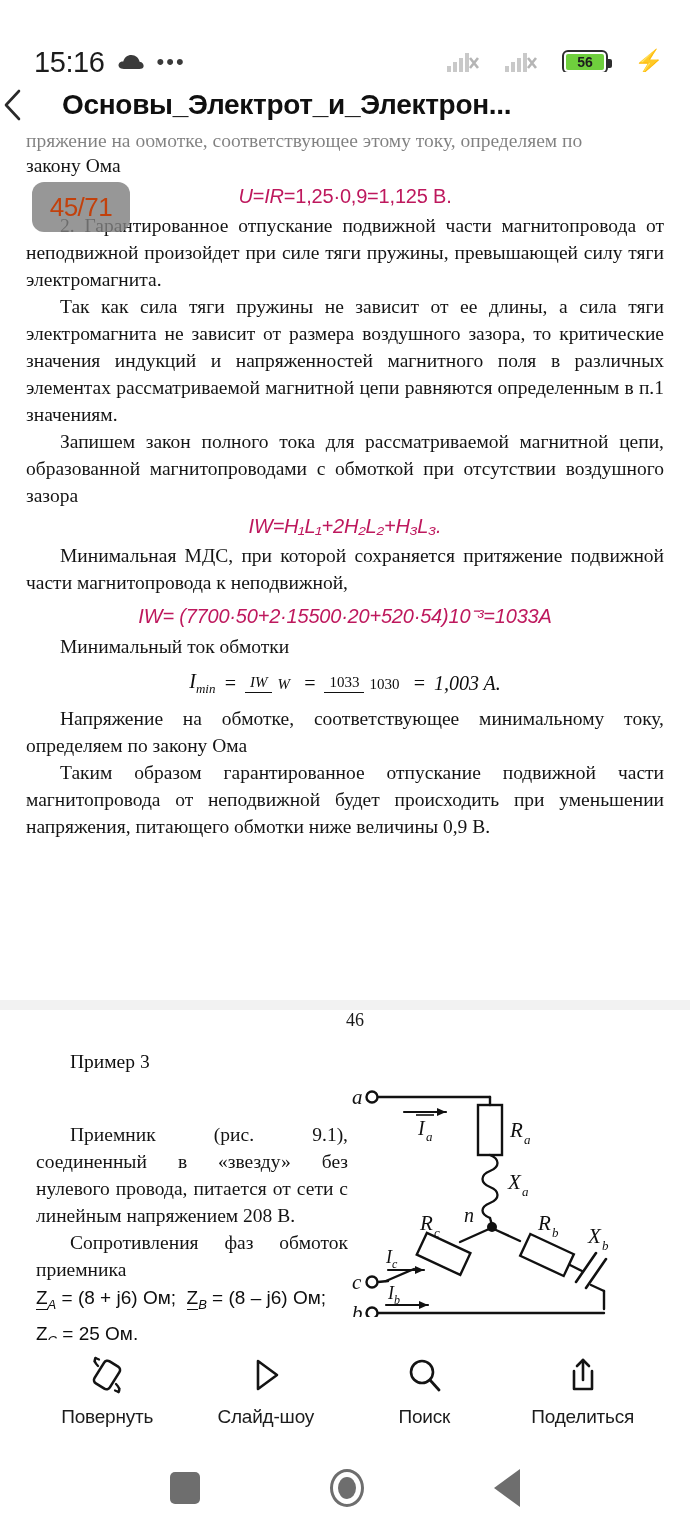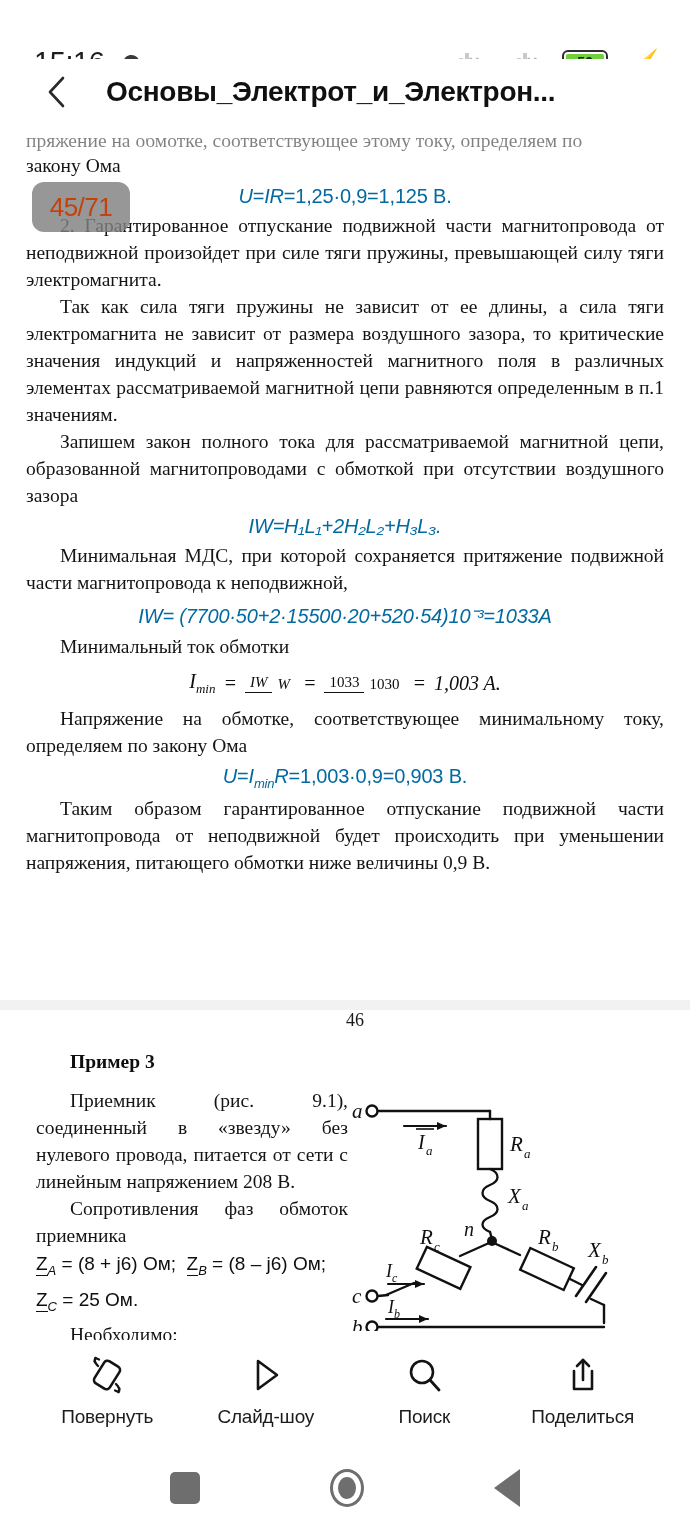--- a/index.html
+++ b/index.html
@@ -34,22 +34,22 @@
   }
   .batt-fill {
     height:100%; background:#6fcf3d; border-radius:2px;
     display:flex; align-items:center; justify-content:center;
     font-size:14px; color:#1d1d1d; font-weight:bold; width:100%;
   }
   .bolt { font-size:24px; color:#141414; line-height:22px; margin-left:2px; }
 
   
   .titlebar {
-    position:absolute; top:59px; left:0; width:690px; height:66px;
-    display:flex; align-items:center; padding-left:44px; background:#fff;
+    position:absolute; top:72px; left:0; width:690px; height:66px;
+    display:flex; align-items:center; background:#fff;
   }
   .back-chevron { width:26px; height:34px; flex:0 0 auto; }
   .doc-title {
     margin-left:36px; font-size:28px; font-weight:bold; color:#101010;
     white-space:nowrap; overflow:hidden; letter-spacing:-0.3px;
   }
 
   
   .docarea {
     position:absolute; top:138px; left:0; width:690px; height:1202px;
@@ -70,21 +70,21 @@
   }
 
   .ptext {
     font-family:"Liberation Serif", serif;
     font-size:19.5px; line-height:27px; color:#141414;
     text-align:justify; text-justify:inter-word;
   }
   .ptext.ind { text-indent:34px; }
   .formula {
     font-family:"Liberation Sans", sans-serif;
-    font-size:20px; text-align:center; color:#0369a1;
+    font-size:20px; text-align:center; color:#be185d;
     margin:6px 0 4px; font-style:italic; letter-spacing:-0.2px;
   }
   .formula .up { font-style:normal; }
   .formula sub { font-size:13px; font-style:italic; }
 
   .frac-line {
     font-family:"Liberation Serif", serif; font-size:20px;
     text-align:center; margin:10px 0 8px;
     display:flex; align-items:center; justify-content:center; gap:8px;
     font-style:italic; color:#0d0d0d;
@@ -97,24 +97,24 @@
   .frac .den { padding:1px 5px 0; }
   .frac.plain { font-style:normal; }
 
   
   .pg-num {
     text-align:center; font-family:"Liberation Serif", serif;
     font-size:18px; color:#1a1a1a; margin-bottom:20px; padding-left:20px;
   }
   .ex-title {
     font-family:"Liberation Serif", serif; font-size:19.5px;
-    font-weight:bold; color:#0e0e0e; margin-left:34px; margin-bottom:14px;
+    font-weight:normal; color:#0e0e0e; margin-left:34px; margin-bottom:0;
   }
   .p46-cols { display:flex; }
-  .p46-left { width:312px; }
+  .p46-left { width:312px;margin-top:48px; }
   .p46-right { flex:1; position:relative; }
   .zline {
     font-family:"Liberation Sans", sans-serif; font-size:19px;
     color:#0e0e0e; line-height:29px; white-space:nowrap;
   }
   .zline u { text-decoration:none; border-bottom:1.4px solid #111; padding-bottom:1px; }
   .zline sub { font-size:13px; font-style:italic; }
 
   
   .circuit { position:absolute; left:-6px; top:-6px; }
@@ -238,23 +238,20 @@
         <span class="frac plain">
             <span class="num">1033</span>
             <span class="den">1030</span>
           </span>
         <span>=</span>
         <span>1,003 A.</span>
       </div>
 
       <div class="ptext ind">Напряжение на обмотке, соответствующее минимальному току, определяем по закону Ома</div>
 
-      <div class="formula">
-        <span>U</span><span class="up">=</span><span>I</span><sub>min</sub><span>R</span><span class="up">=</span><span class="up">1,003·0,9=0,903 В.</span>
-      </div>
 
       <div class="ptext ind">Таким образом гарантированное отпускание подвижной части магнитопровода от неподвижной будет происходить при уменьшении напряжения, питающего обмотки ниже величины 0,9 В.</div>
     </div>
 
     <div class="page-divider"></div>
 
     <div class="page page-46">
       <div class="pg-num">46</div>
       <div class="ex-title">Пример 3</div>
 

